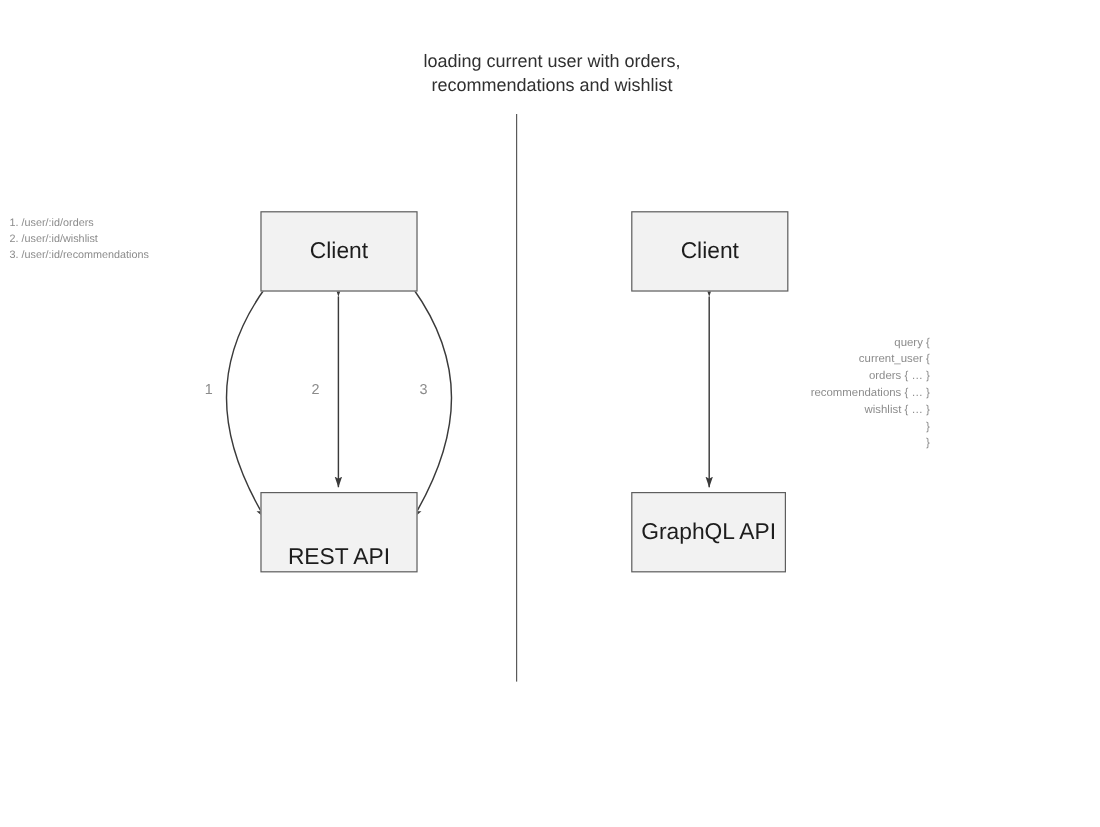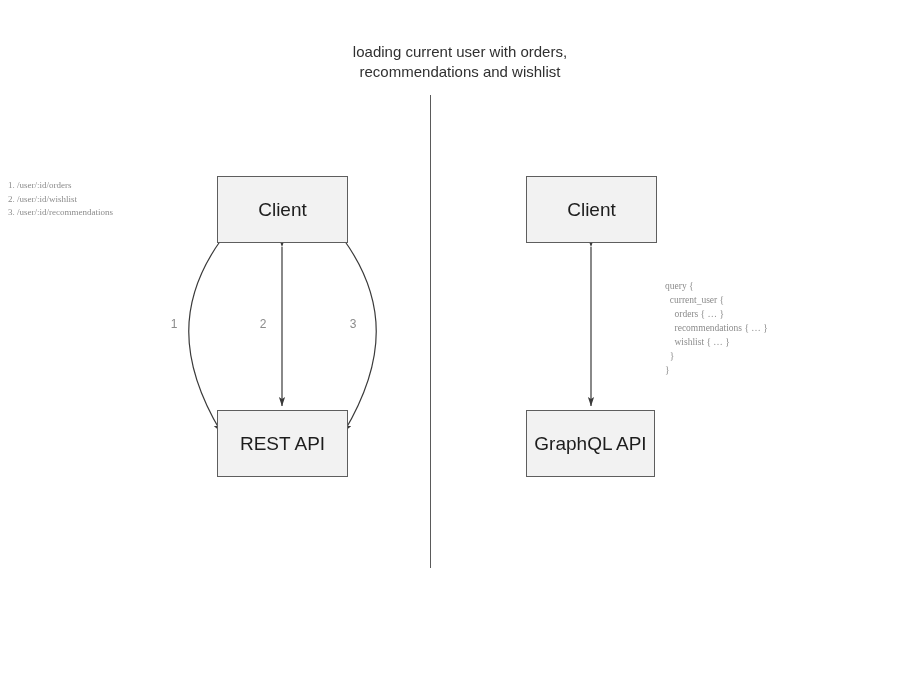--- a/index.html
+++ b/index.html
@@ -45,34 +45,34 @@
     box-sizing: border-box;
     background: #f2f2f2;
     border: 1px solid #5e5e5e;
     display: flex;
     align-items: center;
     justify-content: center;
     font-size: 19px;
     color: #1d1d1d;
   }
   #node-rest-client  { left: 217px; top: 176px; width: 131px; height: 67px; }
-  #node-rest-api     { left: 217px; top: 410px; width: 131px; height: 67px; }
+  #node-rest-api     { left: 217px; top: 410px; width: 131px; height: 67px; align-items: flex-end; }
   #node-gql-client   { left: 526px; top: 176px; width: 131px; height: 67px; }
   #node-gql-api      { left: 526px; top: 410px; width: 129px; height: 67px; }
 
   .mono-block {
     position: absolute;
-    font-family: Liberation Serif, serif;
+    font-family: Liberation Sans, sans-serif;
     font-size: 9px;
     line-height: 13.5px;
     color: #8b8b8b;
     white-space: pre;
   }
   #rest-endpoints { left: 8px; top: 179px; }
-  #gql-query { left: 665px; top: 279px; font-size: 9.5px; line-height: 14px; }
+  #gql-query { left: 665px; top: 279px; font-size: 9.5px; line-height: 14px; text-align: right; }
 
   .edge-label {
     position: absolute;
     font-size: 12px;
     color: #8b8b8b;
     text-align: center;
     width: 20px;
   }
   #edge-label-1 { left: 164px; top: 317px; }
   #edge-label-2 { left: 253px; top: 317px; }

